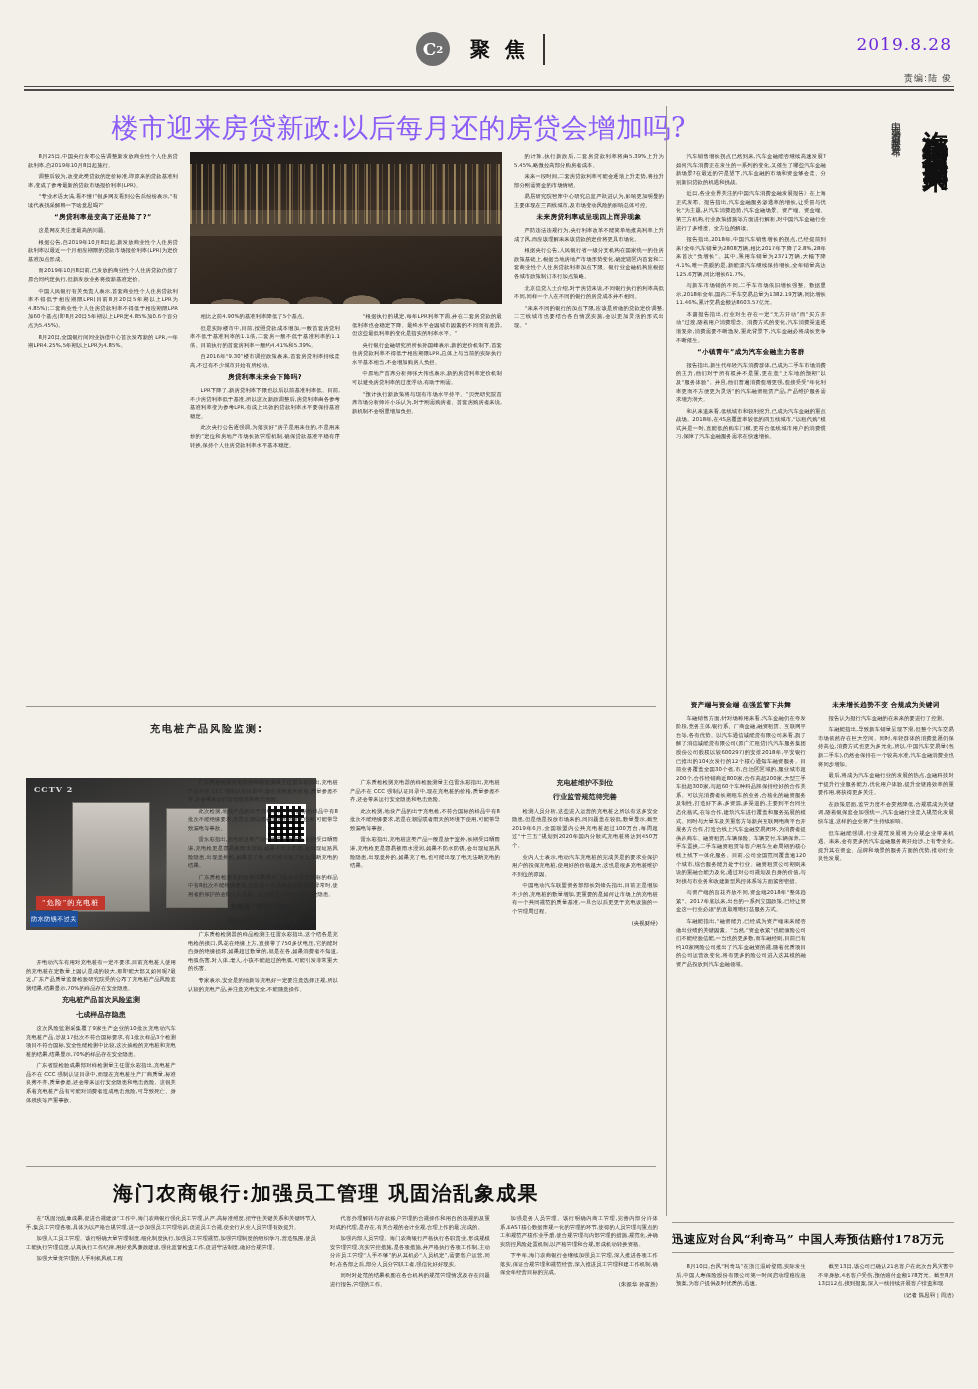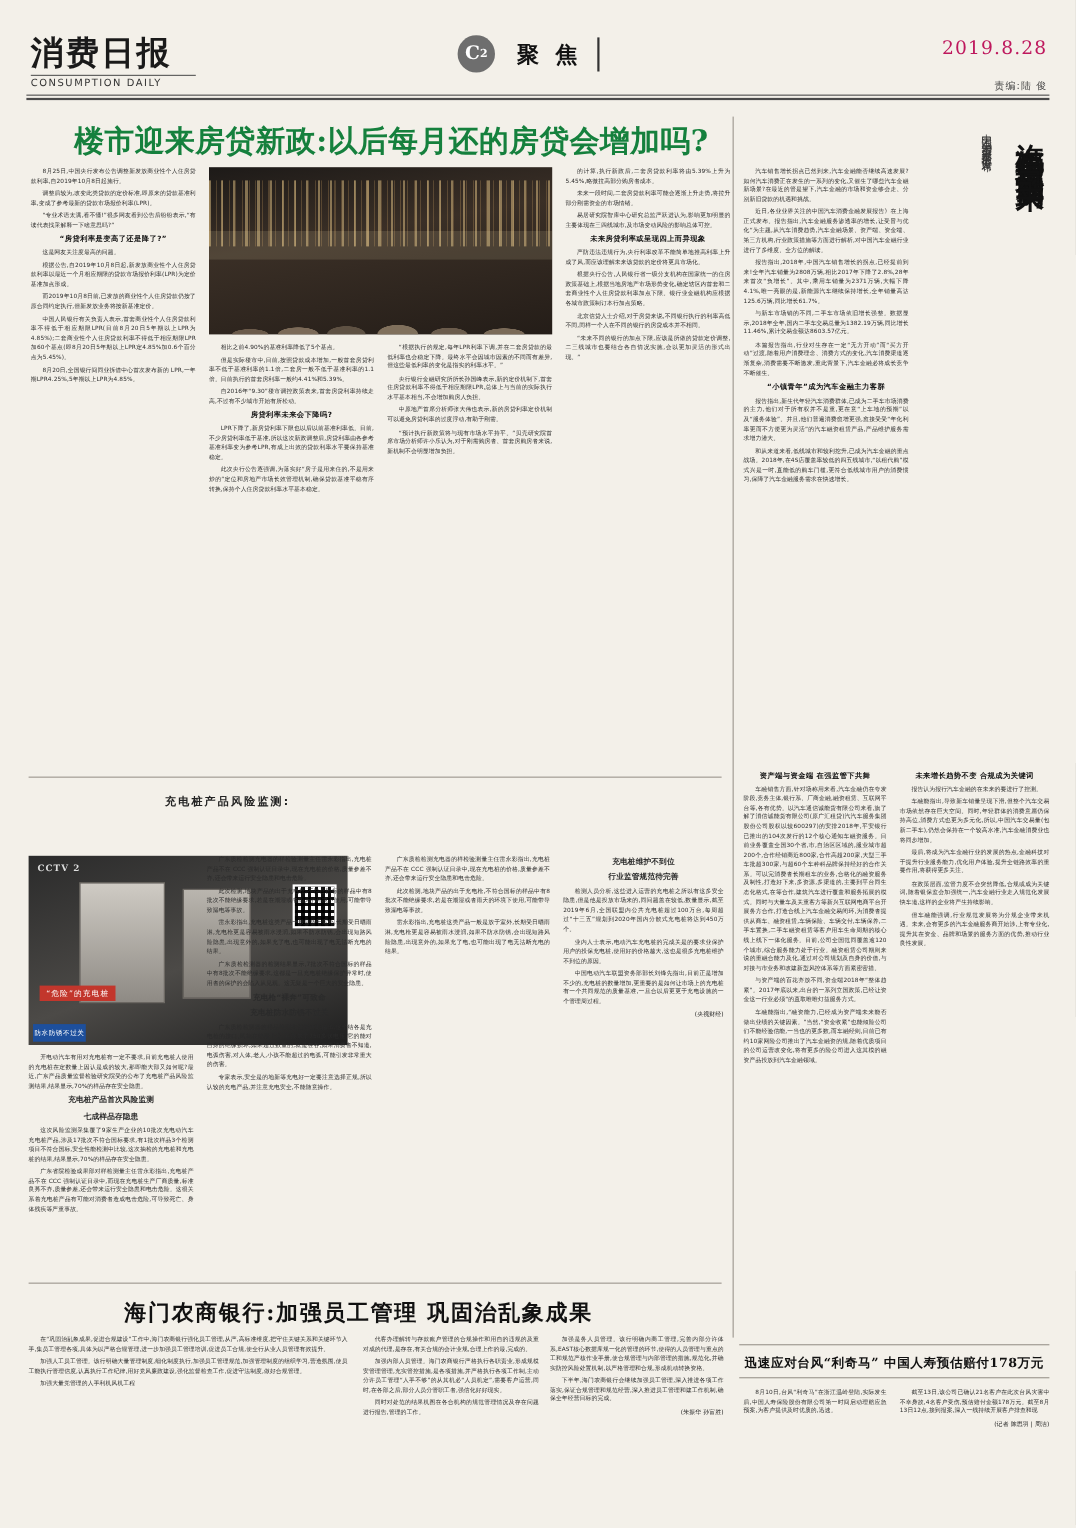--- a/index.html
+++ b/index.html
@@ -78,21 +78,21 @@
     color: #111;
   }
   .mh-right {
     position: absolute;
     right: 26px; top: 34px;
     text-align: right;
   }
   .mh-date {
     font-family: "DejaVu Serif", serif;
     font-size: 17px;
-    color: #be185d;
+    color: #6d28d9;
     letter-spacing: 1px;
   }
   .mh-editor {
     font-size: 9px;
     color: #444;
     margin-top: 18px;
     letter-spacing: 1px;
   }
   .rule {
     position: absolute;
@@ -132,25 +132,25 @@
     height: 0;
     border-top: 1px solid #9a958c;
   }
 
   
   .h1-main {
     position: absolute;
     left: 26px; top: 110px;
     width: 660px;
     font-family: "DejaVu Serif", "Liberation Serif", serif;
-    font-weight: bold;
+    font-weight: normal;
     font-size: 27px;
     letter-spacing: 0.5px;
-    color: #15803d;
-    text-align: center;
+    color: #8b5cf6;
+    text-align: right;
     white-space: nowrap;
   }
   .story1-body {
     position: absolute;
     top: 152px;
   }
   .c1 { left: 28px;  width: 150px; }
   .c2 { left: 190px; width: 150px; }
   .c3 { left: 352px; width: 150px; }
   .c4 { left: 514px; width: 150px; }
@@ -234,21 +234,21 @@
     font-family: "DejaVu Serif", serif;
     font-weight: bold;
     font-size: 23px;
     letter-spacing: 2px;
     color: #111;
     white-space: nowrap;
   }
   .photo3 {
     position: absolute;
     left: 26px; top: 778px;
-    width: 290px; height: 172px;
+    width: 290px; height: 152px;
     background: linear-gradient(160deg,#2b2b2b,#4c4a47 55%,#1f1f1f);
     overflow: hidden;
   }
   .photo3 .cctv {
     position: absolute; left: 8px; top: 6px;
     color: #ddd; font-size: 8px; font-weight: bold;
     letter-spacing: 1px;
     font-family: "DejaVu Serif", serif;
   }
   .photo3 .pile {
@@ -317,21 +317,20 @@
     text-align: right;
     color: #222;
     margin-top: 3px;
   }
 
   
   .s6-head {
     position: absolute;
     left: 672px; top: 1232px;
     width: 282px;
-    text-align: center;
     font-family: "DejaVu Serif", serif;
     font-weight: bold;
     font-size: 11.5px;
     letter-spacing: .5px;
     color: #111;
     white-space: nowrap;
   }
   .center-head-small {
     font-weight: bold;
     font-size: 7px;
@@ -339,24 +338,20 @@
     margin: 6px 0 4px;
     text-indent: 0 !important;
   }
 </style>
 </head>
 <body>
 
 <div id="page">
 
   <div class="masthead">
-    <div class="mh-logo">
-      <div class="cn">消费日报</div>
-      <div class="en">CONSUMPTION DAILY</div>
-    </div>
     <div class="mh-center">
       <div class="mh-badge">
         <span>C</span>
           <sub>2</sub>
       </div>
       <div class="mh-section">聚 焦</div>
     </div>
     <div class="mh-right">
       <div class="mh-date">2019.8.28</div>
       <div class="mh-editor">责编:陆 俊</div>

